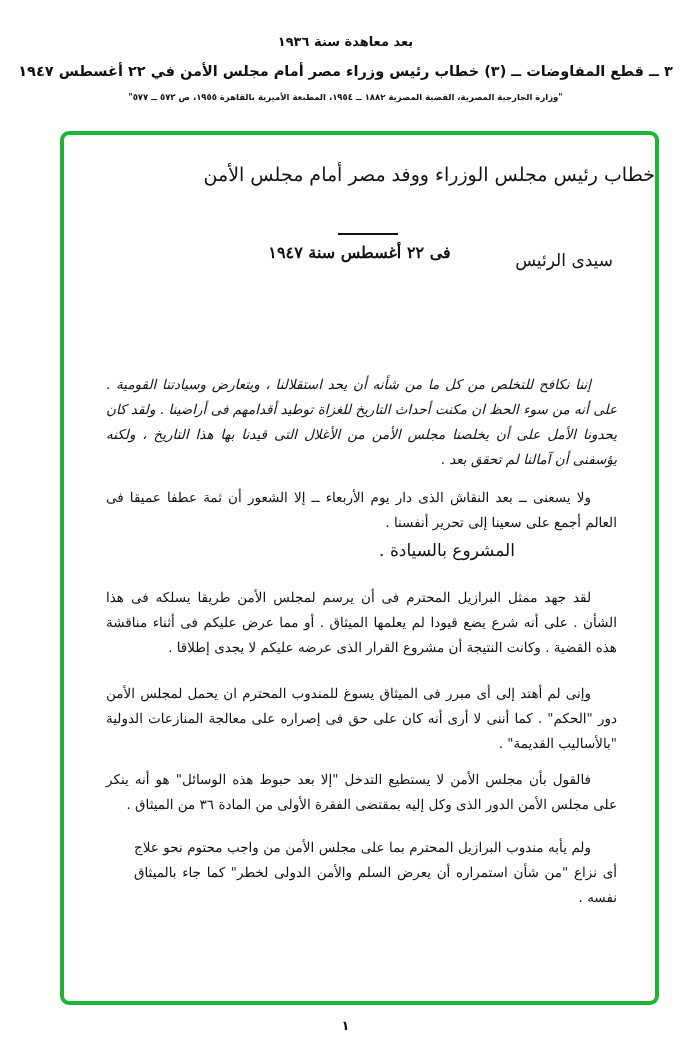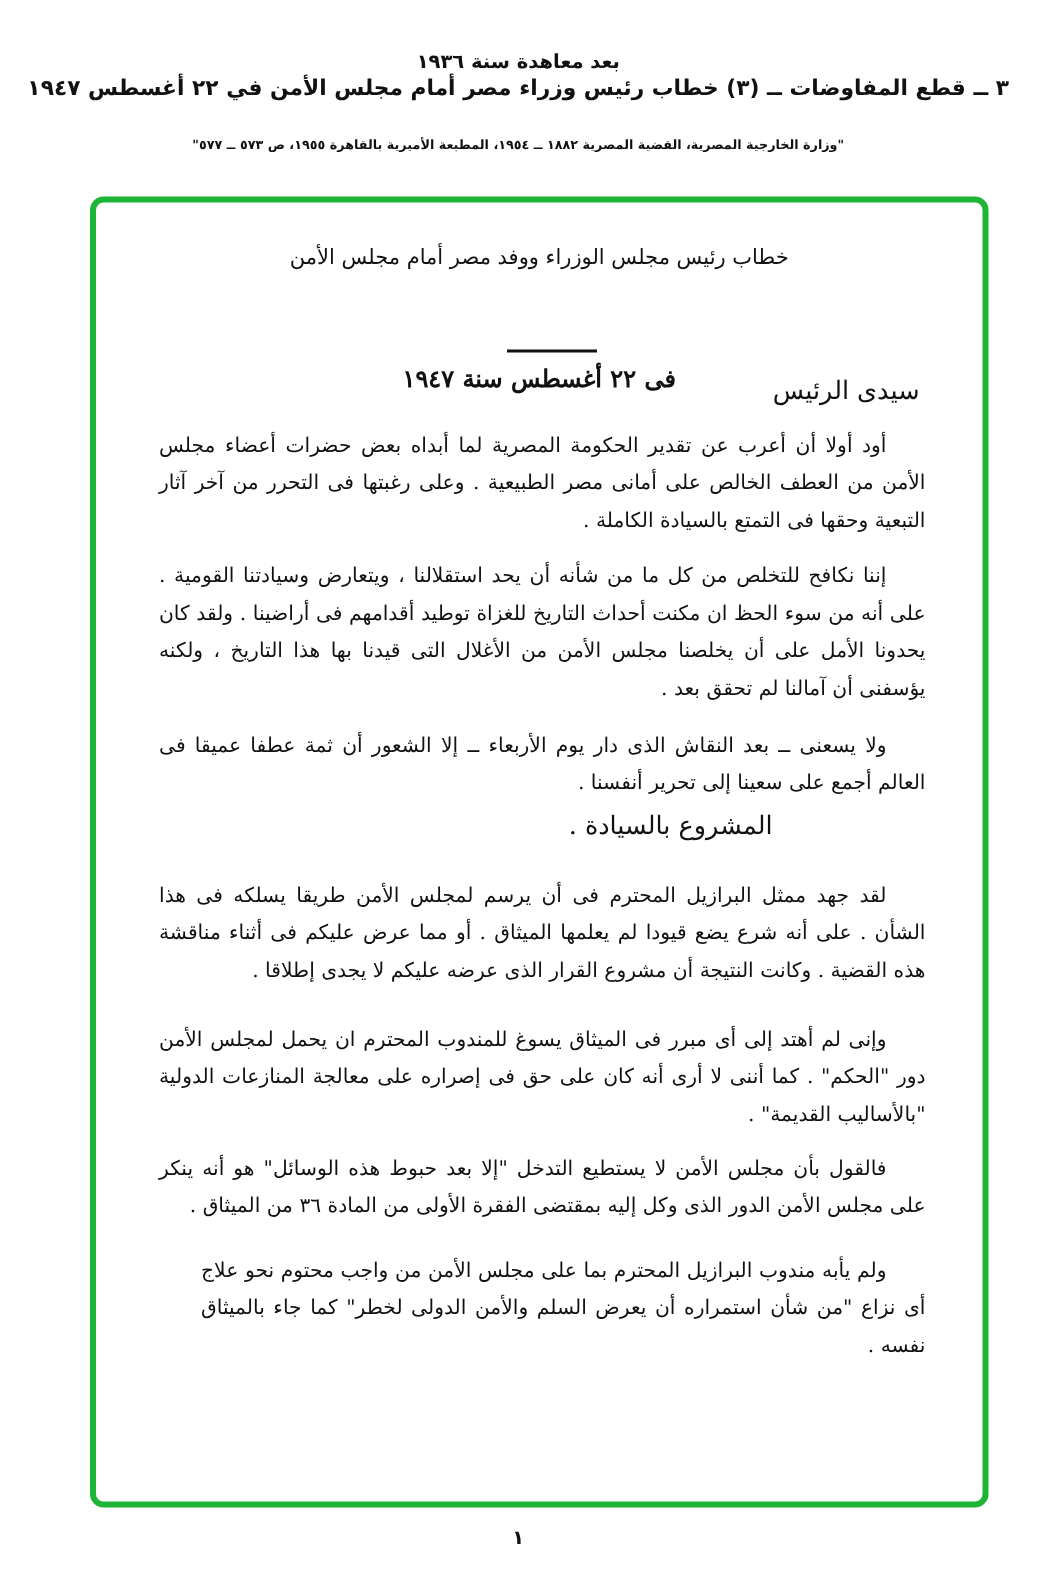--- a/index.html
+++ b/index.html
@@ -1,34 +1,34 @@
 <!DOCTYPE html>
 <html><head>
 <meta charset="utf-8">
 <style>
   html, body { margin: 0; padding: 0; background: #ffffff; }
   body { width: 691px; height: 1058px; position: relative; overflow: hidden;
          font-family: "DejaVu Serif", serif; color: #111; }
   .header { position: absolute; left: 0; right: 0; text-align: center; direction: rtl;
             font-family: "DejaVu Sans", sans-serif; font-weight: bold; color: #111; }
   .h-top { top: 34px; font-size: 13px; }
-  .h-main { top: 51px; font-size: 14.5px; }
+  .h-main { top: 63px; font-size: 14.5px; }
   .h-src { top: 92px; font-size: 8.5px; font-weight: bold; }
   .frame { position: absolute; left: 60px; top: 131px; width: 591px; height: 866px;
            border: 4px solid #1db535; border-radius: 9px; box-sizing: content-box; }
-  .title { position: absolute; left: 0; right: 0; top: 28px; text-align: center; direction: rtl;
-           font-size: 14px; }
+  .title { position: absolute; left: 0; right: 0; top: 28px; text-align: right; direction: rtl;
+           font-size: 19px; }
   .subtitle { position: absolute; left: 0; right: 0; top: 64px; text-align: center; direction: rtl;
               font-size: 16px; font-weight: bold; margin-top: 44px; }
   .rule { position: absolute; left: 50%; top: 98px; width: 60px; margin-left: -22px; height: 2px; background: #111; }
   .salutation { position: absolute; right: 42px; top: 115px; direction: rtl; font-size: 17px; }
   .para { position: absolute; left: 42px; right: 38px; direction: rtl; text-align: justify;
           font-size: 13.5px; line-height: 25px; text-indent: 26px; text-align-last: right; }
   .p1 { top: 150px; }
-  .p2 { top: 237px; }
+  .p2 { top: 237px; font-style: italic; }
   .p3 { top: 350px; }
   .subhead { position: absolute; right: 140px; top: 405px; direction: rtl; font-size: 17px; }
   .p4 { top: 450px; }
   .p5 { top: 546px; }
   .p6 { top: 632px; }
   .p7 { top: 700px; margin-left: 28px; }
   .pagenum { position: absolute; left: 0; right: 0; top: 1018px; text-align: center;
              font-size: 13px; font-weight: bold; font-family: "DejaVu Sans", sans-serif; }
 </style>
 </head>
@@ -36,21 +36,20 @@
 
 <div class="header h-top">بعد معاهدة سنة ١٩٣٦</div>
 <div class="header h-main">٣ ــ قطع المفاوضات ــ (٣) خطاب رئيس وزراء مصر أمام مجلس الأمن في ٢٢ أغسطس ١٩٤٧</div>
 <div class="header h-src">"وزارة الخارجية المصرية، القضية المصرية ١٨٨٢ ــ ١٩٥٤، المطبعة الأميرية بالقاهرة ١٩٥٥، ص ٥٧٣ ــ ٥٧٧"</div>
 
 <div class="frame">
   <div class="title">خطاب رئيس مجلس الوزراء ووفد مصر أمام مجلس الأمن</div>
   <div class="subtitle">فى ٢٢ أغسطس سنة ١٩٤٧</div>
   <div class="rule"></div>
   <div class="salutation">سيدى الرئيس</div>
-  <div class="para p1">أود أولا أن أعرب عن تقدير الحكومة المصرية لما أبداه بعض حضرات أعضاء مجلس الأمن من العطف الخالص على أمانى مصر الطبيعية . وعلى رغبتها فى التحرر من آخر آثار التبعية وحقها فى التمتع بالسيادة الكاملة .</div>
   <div class="para p2">إننا نكافح للتخلص من كل ما من شأنه أن يحد استقلالنا ، ويتعارض وسيادتنا القومية . على أنه من سوء الحظ ان مكنت أحداث التاريخ للغزاة توطيد أقدامهم فى أراضينا . ولقد كان يحدونا الأمل على أن يخلصنا مجلس الأمن من الأغلال التى قيدنا بها هذا التاريخ ، ولكنه يؤسفنى أن آمالنا لم تحقق بعد .</div>
   <div class="para p3">ولا يسعنى ــ بعد النقاش الذى دار يوم الأربعاء ــ إلا الشعور أن ثمة عطفا عميقا فى العالم أجمع على سعينا إلى تحرير أنفسنا .</div>
   <div class="subhead">المشروع بالسيادة .</div>
   <div class="para p4">لقد جهد ممثل البرازيل المحترم فى أن يرسم لمجلس الأمن طريقا يسلكه فى هذا الشأن . على أنه شرع يضع قيودا لم يعلمها الميثاق . أو مما عرض عليكم فى أثناء مناقشة هذه القضية . وكانت النتيجة أن مشروع القرار الذى عرضه عليكم لا يجدى إطلاقا .</div>
   <div class="para p5">وإنى لم أهتد إلى أى مبرر فى الميثاق يسوغ للمندوب المحترم ان يحمل لمجلس الأمن دور "الحكم" . كما أننى لا أرى أنه كان على حق فى إصراره على معالجة المنازعات الدولية "بالأساليب القديمة" .</div>
   <div class="para p6">فالقول بأن مجلس الأمن لا يستطيع التدخل "إلا بعد حبوط هذه الوسائل" هو أنه ينكر على مجلس الأمن الدور الذى وكل إليه بمقتضى الفقرة الأولى من المادة ٣٦ من الميثاق .</div>
   <div class="para p7">ولم يأبه مندوب البرازيل المحترم بما على مجلس الأمن من واجب محتوم نحو علاج أى نزاع "من شأن استمراره أن يعرض السلم والأمن الدولى لخطر" كما جاء بالميثاق نفسه .</div>
 </div>
 
 <div class="pagenum">١</div>

